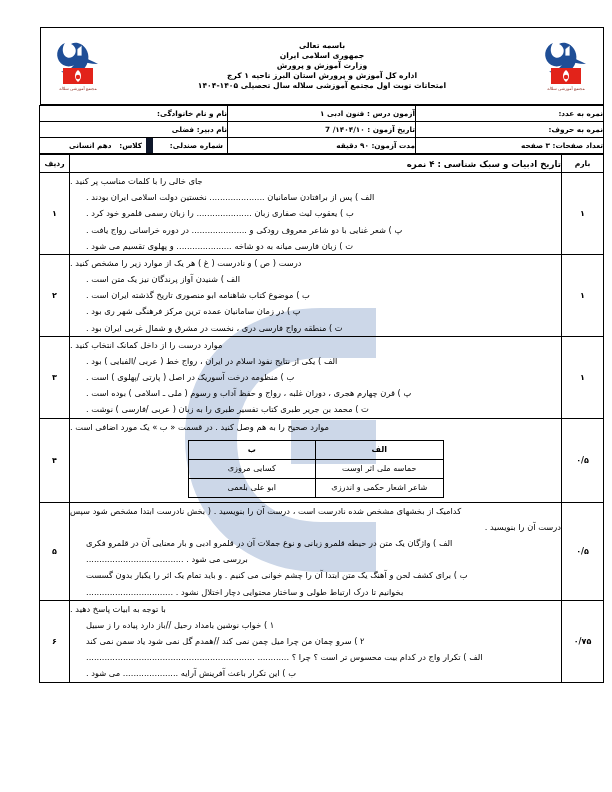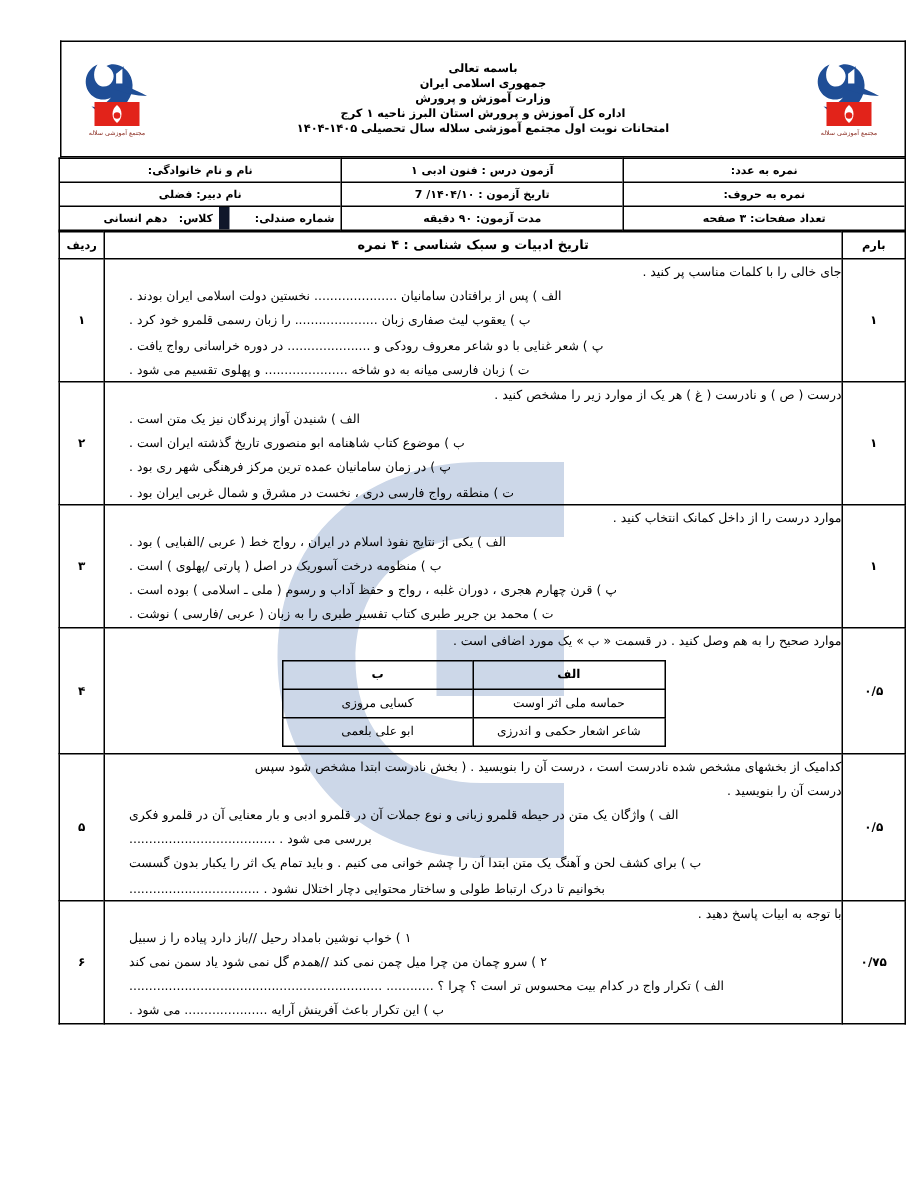--- a/index.html
+++ b/index.html
@@ -89,21 +89,21 @@
 
   
   .info td {
     height: 15px;
     font-size: 7.3px;
     font-weight: bold;
     padding: 0 4px;
     white-space: nowrap;
   }
   .info .dashed-b { border-bottom: 1px dashed #000; }
-  .r-text { text-align: center; }
+  .r-text { text-align: right; }
 
   
   .sect td {
     font-size: 8.6px;
     font-weight: bold;
     height: 17px;
     padding: 0 6px;
   }
   .col-radif { width: 30px; }
   .col-barem { width: 42px; }
@@ -128,21 +128,21 @@
     vertical-align: middle;
     font-size: 8px;
     font-weight: bold;
   }
   .qbody {
     text-align: right;
     font-size: 8.3px;
     line-height: 1.95;
     vertical-align: top;
   }
-  .qbody .stem { text-align: right; }
+  .qbody .stem { text-align: left; }
   .qbody .opt  { text-align: left; padding-left: 16px; }
   .qbody .opt-r { text-align: right; }
   .qbody .line { display: block; }
 
   
   .match-wrap {
     display: flex;
     justify-content: center;
     margin: 5px 0 4px 0;
   }

